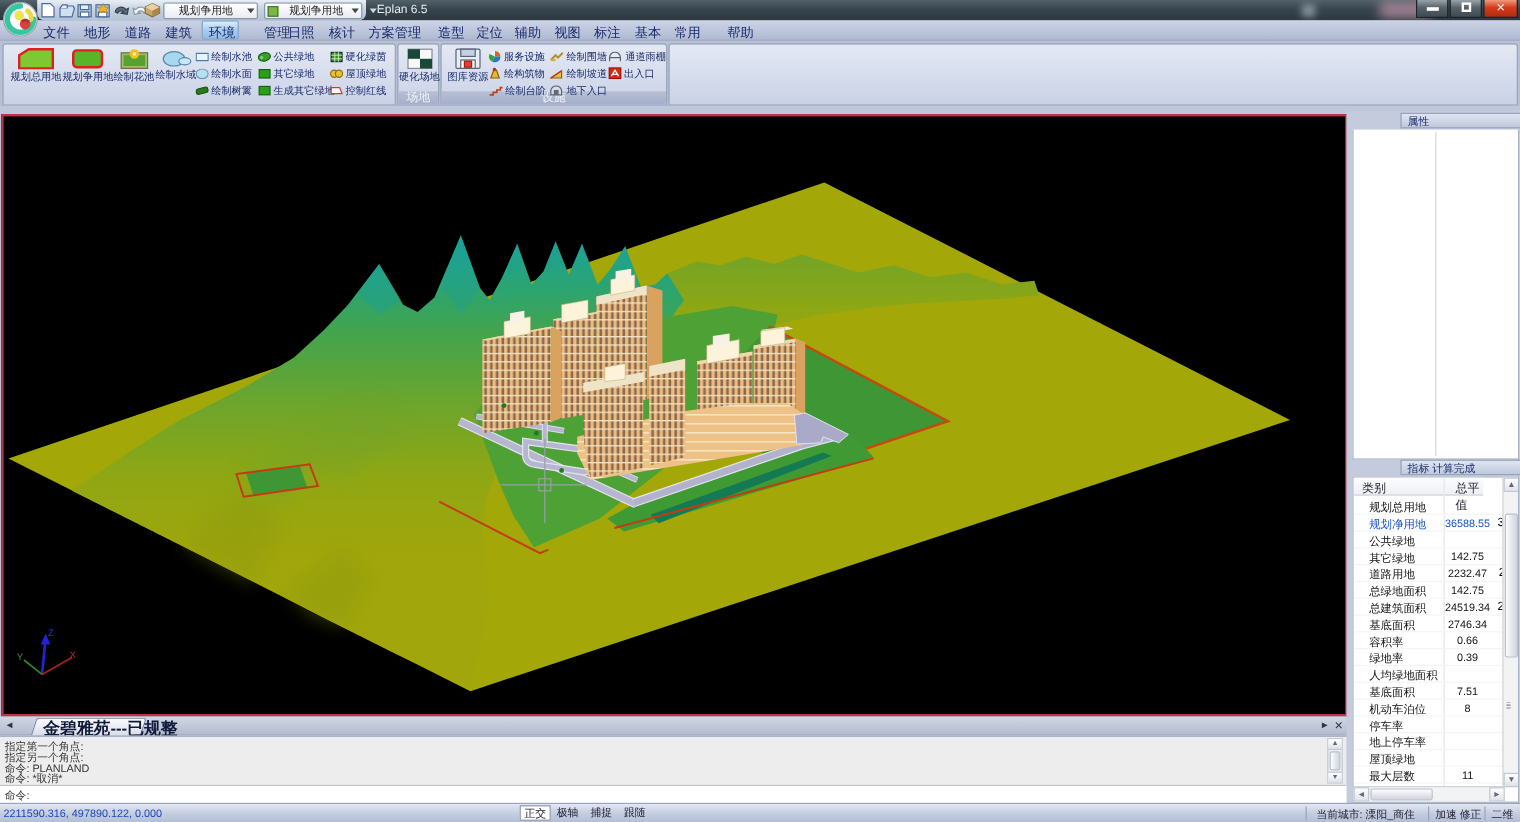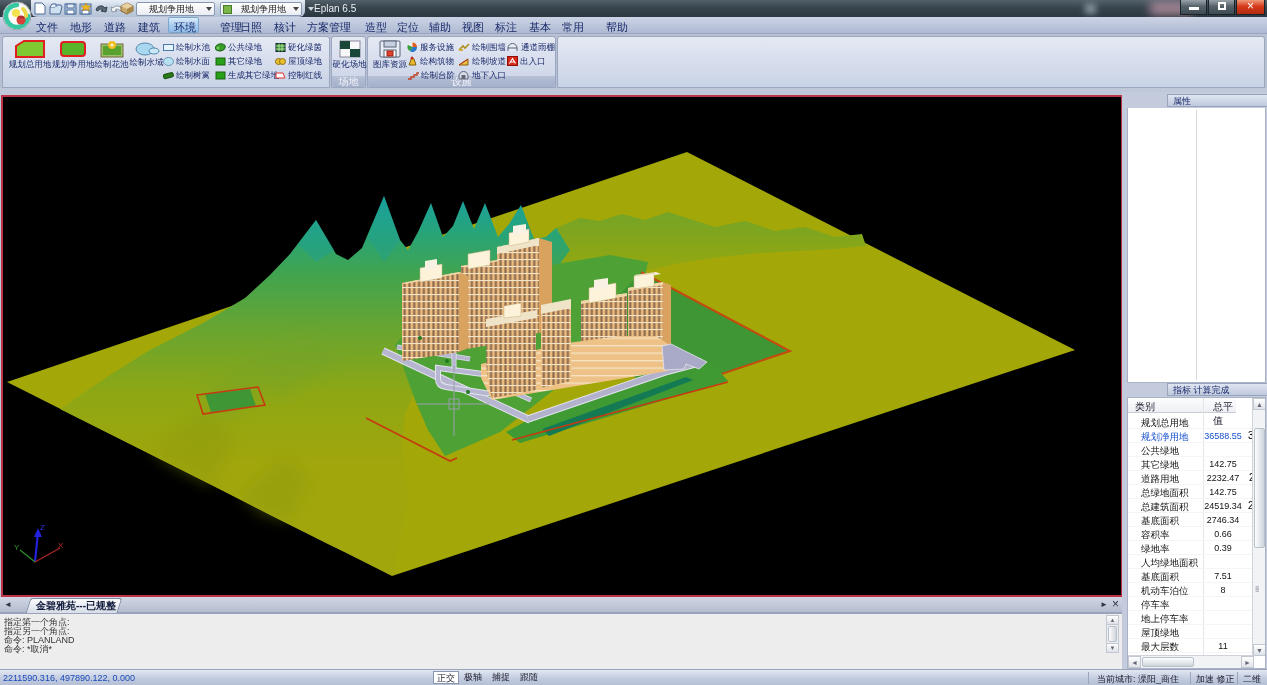--- a/index.html
+++ b/index.html
@@ -43,21 +43,21 @@
 .tc1{position:absolute;left:13px;top:2px;color:#111;font-size:9.5px;}
 .tc2{position:absolute;left:66px;top:2px;width:58px;text-align:center;color:#111;font-size:9px;}
 .tblue{color:#1550cc;}
 #thdr{position:absolute;left:0;top:0;width:108px;height:15px;background:linear-gradient(#fdfdfe,#eef0f4);border-bottom:1px solid #c8ccd4;color:#223;}
 #vsb{position:absolute;right:0;top:0;width:13px;height:258px;background:#f2f3f5;border-left:1px solid #d0d4da;}
 #hsb{position:absolute;left:0;bottom:0;width:126px;height:13px;background:#f2f3f5;border-top:1px solid #d0d4da;}
 .sbtn{position:absolute;width:13px;height:12px;background:linear-gradient(#fefefe,#dfe3e9);border:1px solid #c2c8d2;color:#667;font-size:7px;text-align:center;line-height:11px;}
 
 #tabbar{left:0;top:597px;width:1122px;height:16px;background:linear-gradient(#d2d7e4,#b4bccf);border-bottom:1px solid #98a3bc;}
 #tab1{position:absolute;left:28px;top:1px;width:92px;height:15px;background:linear-gradient(#fafbfd,#d8dde8);border:1px solid #7e8aa4;border-bottom:none;border-radius:3px 3px 0 0;transform:skewX(-18deg);}
-#tab1t{position:absolute;left:36px;top:2px;font-weight:bold;color:#101a3a;font-size:10px;}
+#tab1t{position:absolute;left:36px;top:2px;font-weight:bold;color:#101a3a;font-size:14px;}
 
 #cmd{left:0;top:613px;width:1122px;height:56px;background:#ededee;border-top:1px solid #9aa5bd;color:#333;}
 .cline{position:absolute;left:4px;font-size:9px;color:#333;}
 #cmdin{position:absolute;left:0;top:40px;width:1122px;height:16px;background:#fff;border-top:1px solid #c5c5c5;}
 #cmdsb{position:absolute;right:3px;top:1px;width:13px;height:38px;background:#eceef2;border:1px solid #c2c8d2;}
 
 #status{left:0;top:669px;width:1267px;height:16px;background:linear-gradient(#e2e7f1,#c3cce0 55%,#b4bfd6);border-top:1px solid #9aa5bd;}
 .st{position:absolute;top:3px;font-size:9px;color:#223;}
 .stbtn{position:absolute;top:1px;height:13px;padding:0 3px;font-size:9px;color:#223;line-height:13px;}
 .pressed{background:#fff;border:1px solid #8a96ae;}
@@ -480,20 +480,23 @@
   <div id="tab1t">金碧雅苑---已规整</div>
   <div style="position:absolute;left:1100px;top:3px;color:#334;font-size:8px;">►</div>
   <div style="position:absolute;left:1112px;top:0px;color:#334;font-size:12px;">×</div>
 </div>
 
 <div class="abs" id="cmd">
   <div class="cline" style="top:2px;">指定第一个角点:</div>
   <div class="cline" style="top:11px;">指定另一个角点:</div>
   <div class="cline" style="top:20px;">命令: PLANLAND</div>
   <div class="cline" style="top:29px;">命令: *取消*</div>
+  <div id="cmdin">
+      <div class="cline" style="top:2px;">命令:</div>
+    </div>
   <div id="cmdsb">
 <div style="position:absolute;top:0;left:0;width:11px;height:9px;background:linear-gradient(#fff,#dde1e8);border-bottom:1px solid #c2c8d2;color:#667;font-size:6px;text-align:center;line-height:9px;">▲</div>
 <div style="position:absolute;bottom:0;left:0;width:11px;height:9px;background:linear-gradient(#fff,#dde1e8);border-top:1px solid #c2c8d2;color:#667;font-size:6px;text-align:center;line-height:9px;">▼</div>
 <div style="position:absolute;top:10px;left:1px;width:9px;height:16px;background:linear-gradient(90deg,#fdfdfe,#cfd5dd);border:1px solid #b8c0cc;border-radius:2px;"></div>
 </div>
 </div>
 
 <div class="abs" id="status">
   <div class="st" style="left:3px;color:#1849b8;">2211590.316, 497890.122, 0.000</div>
   <div class="stbtn pressed" style="left:433px;">正交</div>

